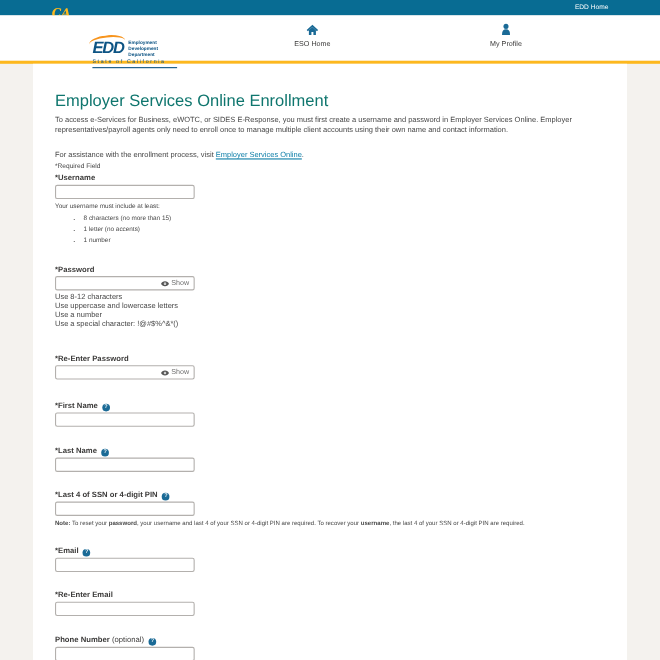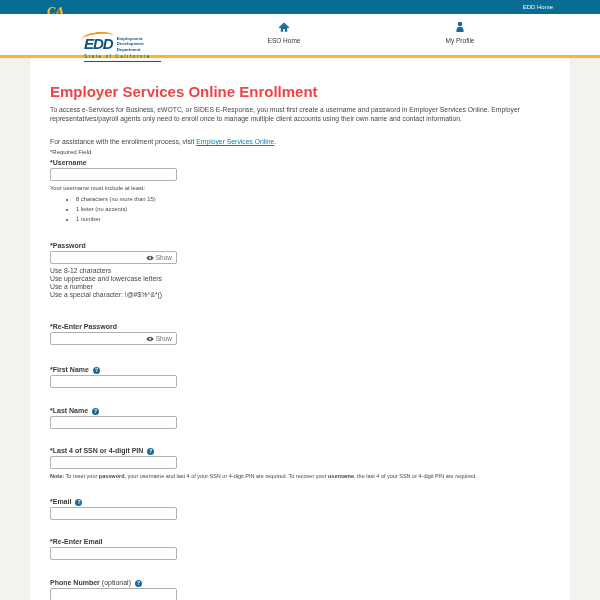--- a/index.html
+++ b/index.html
@@ -26,21 +26,21 @@
   .nav-item { position:absolute; top:7px; display:flex; flex-direction:column; align-items:center; cursor:pointer; color:#3b3a39; }
   .nav-eso { left:251px; width:66px; }
   .nav-profile { left:424px; width:72px; }
   .nav-item svg { display:block; }
   .nav-label { font-size:6.5px; margin-top:4px; }
 
   .gold-rule { height:3px; background:#fdb81e; }
 
   
   .content { margin:0 30px; background:#ffffff; min-height:545px; padding:26px 20px 0 20px; }
-  h1 { font-size:15px; line-height:16px; font-weight:700; color:#ef4444; margin:0 0 5px; }
+  h1 { font-size:15px; line-height:16px; font-weight:400; color:#0f766e; margin:0 0 5px; }
   .intro { font-size:6.8px; line-height:9px; color:#474747; max-width:508px; margin:0 0 14px; }
   .assist { font-size:6.8px; line-height:9px; color:#474747; margin:0 0 3px; }
   .assist a { color:#0d7ea8; text-decoration:underline; cursor:pointer; }
   .required { font-size:6px; color:#474747; }
 
   .group { margin-top:18px; }
   .group-username { margin-top:4px; }
   .group-reenter-password { margin-top:24px; }
   .group-first-name { margin-top:21px; }
   .group-last-name { margin-top:19px; }

